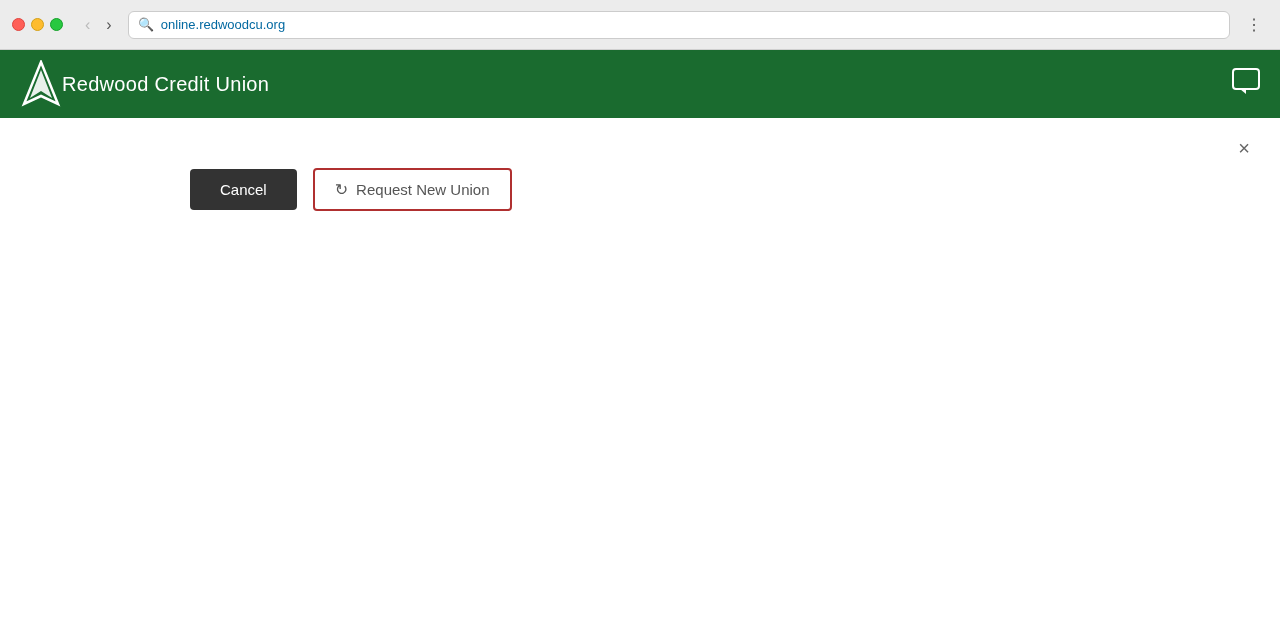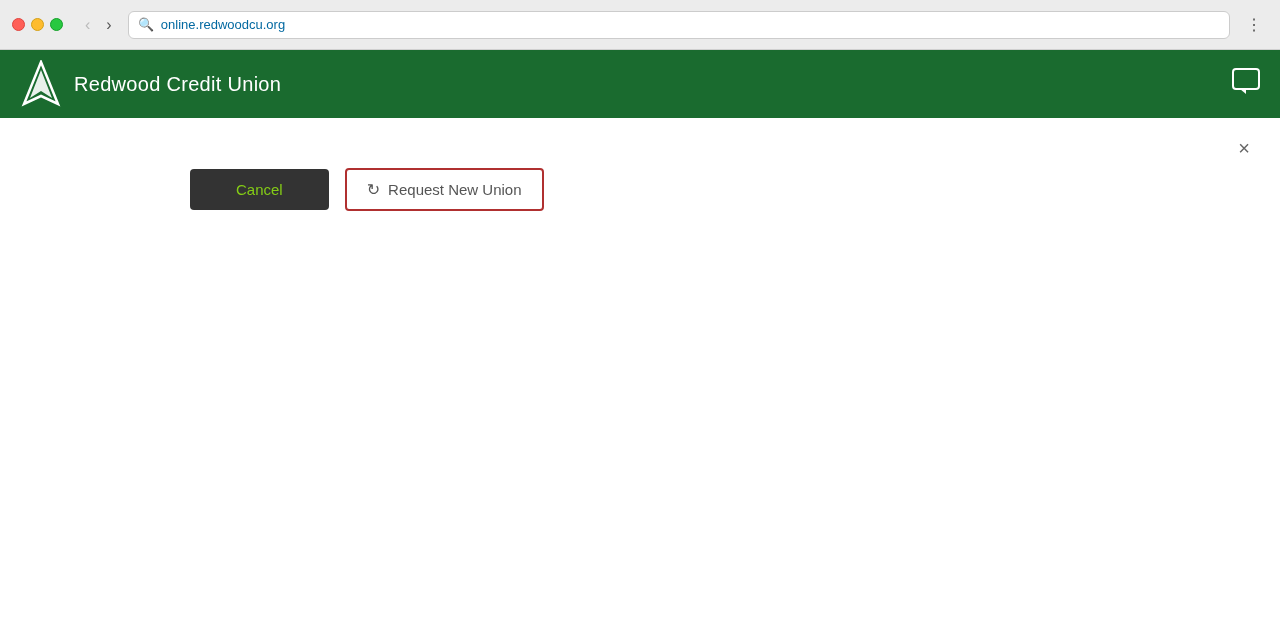--- a/index.html
+++ b/index.html
@@ -89,21 +89,20 @@
       background: #1a6b2f;
       height: 68px;
       display: flex;
       align-items: center;
       padding: 0 20px;
       justify-content: space-between;
     }
     .header-left {
       display: flex;
       align-items: center;
-      gap: 12px;
     }
     .logo-icon {
       width: 42px;
       height: 48px;
     }
     .site-title {
       color: white;
       font-size: 20px;
       font-weight: 500;
       letter-spacing: 0.3px;
@@ -158,24 +157,24 @@
     }
 
     .btn-row {
       display: flex;
       gap: 16px;
       align-items: center;
     }
 
     .btn-cancel {
       background: #333;
-      color: #84cc16;
+      color: #ffffff;
       border: none;
       border-radius: 4px;
-      padding: 12px 46px;
+      padding: 12px 30px;
       font-size: 15px;
       cursor: pointer;
       font-weight: 500;
     }
 
     .btn-request {
       background: white;
       color: #555;
       border: 2px solid #b03030;
       border-radius: 4px;

